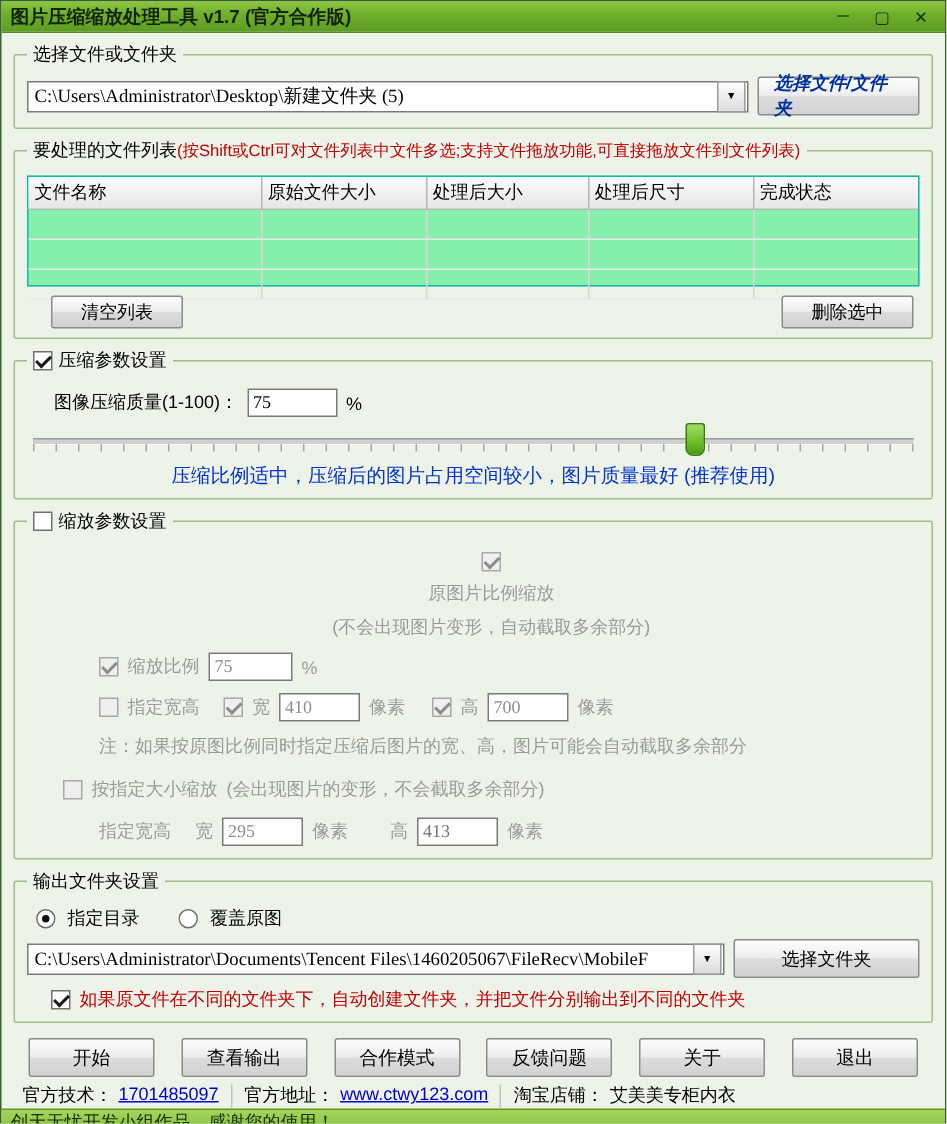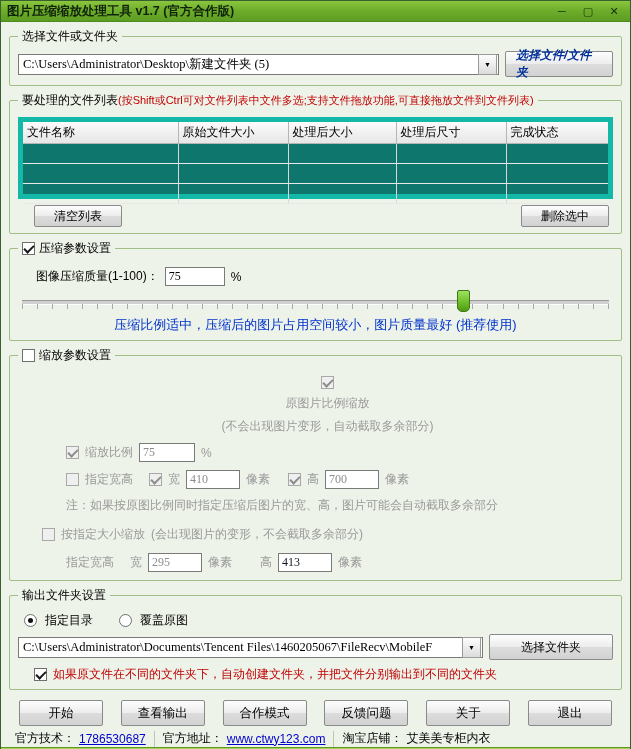--- a/index.html
+++ b/index.html
@@ -115,21 +115,21 @@
   .cb.dim.checked::after{border-color:#8d8d8d;}
   .radio{
     width:13px;height:13px;border:1px solid #6f6f6f;background:#fff;border-radius:50%;
     display:inline-flex;align-items:center;justify-content:center;box-sizing:border-box;flex:none;
   }
   .radio.sel::after{content:"";width:5px;height:5px;border-radius:50%;background:#111;}
   label.txt{font-size:12px;color:#000;}
   .dim-txt{color:#9a9a9a;}
   
   .tablewrap{
-    border:5px solid #14b8a6;background:#0f766e;
+    border:1px solid #14b8a6;background:#86efac;
     height:72px;margin-top:2px;
     display:flex;flex-direction:column;font-family:Liberation Serif, serif;
   }
   table{border-collapse:collapse;width:100%;table-layout:fixed;}
   th{
     background:linear-gradient(to bottom,#fbfbfb,#e6e6e6);
     border-right:1px solid #b5b5b5;
     border-bottom:1px solid #b5b5b5;
     font-weight:normal;font-size:12px;text-align:left;
     padding:2px 4px;height:18px;box-sizing:border-box;
@@ -167,21 +167,21 @@
   .btnbar{
     display:flex;justify-content:space-between;
     padding:4px 10px 2px 10px;
   }
   .btnbar .btn{width:84px;height:26px;font-size:12.5px;}
   .linkbar{
     display:flex;align-items:center;
     font-size:12px;padding:2px 6px 0 6px;
     color:#000;
   }
-  .linkbar .cell{display:flex;align-items:center;gap:4px;}
+  .linkbar .cell{display:flex;gap:4px;}
   .linkbar .sep{width:1px;height:16px;background:#b9c9aa;margin:0 8px;}
   a.link{color:#0000cc;text-decoration:underline;}
   
   .status{
     height:20px;
     background:linear-gradient(to bottom,#a5d35e,#7fbe33);
     border-top:1px solid #5e9a20;
     display:flex;align-items:center;
     padding:0 6px;font-size:12px;color:#153006;
   }
@@ -372,21 +372,21 @@
         <span class="txt dim-txt">按指定大小缩放</span>
         <span class="txt dim-txt">(会出现图片的变形，不会截取多余部分)</span>
       </div>
 
       <div class="row" style="margin:10px 0 2px 48px;">
         <span class="txt dim-txt">指定宽高</span>
         <span class="txt dim-txt" style="margin-left:10px;">宽</span>
         <input type="text" style="width: 54px; color: rgb(141, 141, 141);" value="295">
         <span class="txt dim-txt">像素</span>
         <span class="txt dim-txt" style="margin-left:22px;">高</span>
-        <input type="text" style="width: 54px; color: #0f172a;" value="413">
+        <input type="text" style="width: 54px; color: #737373;" value="413">
         <span class="txt dim-txt">像素</span>
       </div>
     </fieldset>
 
     <fieldset style="padding-bottom:6px;">
       <legend>输出文件夹设置</legend>
       <div class="row" style="margin:2px 0 5px 6px;gap:8px;">
         <span class="radio sel"></span>
         <span class="txt">指定目录</span>
         <span class="radio" style="margin-left:18px;"></span>
@@ -410,21 +410,21 @@
       <div class="btn">查看输出</div>
       <div class="btn">合作模式</div>
       <div class="btn">反馈问题</div>
       <div class="btn">关于</div>
       <div class="btn">退出</div>
     </div>
 
     <div class="linkbar">
       <div class="cell">
         <span>官方技术：</span>
-        <a class="link" href="#">1786530687</a>
+        <a class="link" href="#">1701485097</a>
       </div>
       <div class="sep"></div>
       <div class="cell">
         <span>官方地址：</span>
         <a class="link" href="#">www.ctwy123.com</a>
       </div>
       <div class="sep"></div>
       <div class="cell">
         <span>淘宝店铺：</span>
         <span>艾美美专柜内衣</span>

